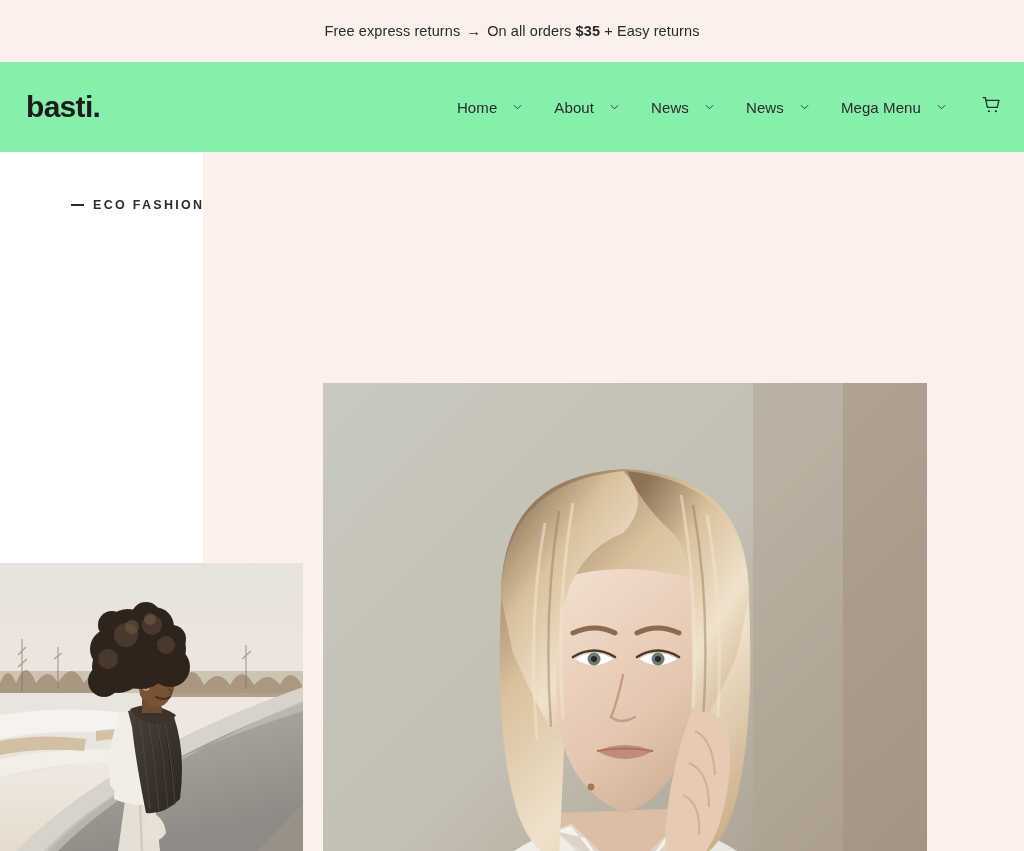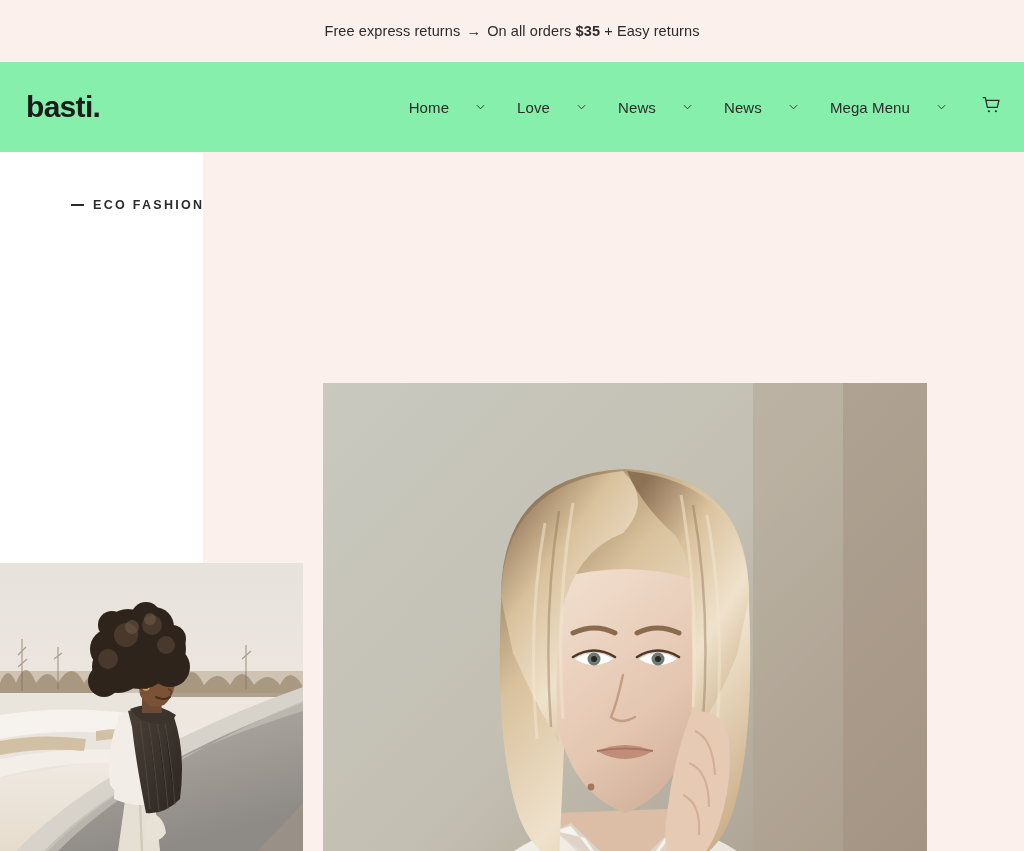--- a/index.html
+++ b/index.html
@@ -32,21 +32,21 @@
   .logo {
     position:absolute; left:26px; top:50%; transform:translateY(-50%);
     font-size:30px; font-weight:700; color:#1c1c1c;
     letter-spacing:-0.7px;
   }
   .nav {
     position:absolute; right:62px; top:50%; transform:translateY(-50%);
     display:flex; align-items:center; gap:0px;
   }
   .nav-item {
-    display:flex; align-items:center; gap:27px;
+    display:flex; align-items:center; gap:16px;
     padding:0 16px; cursor:pointer;
   }
   .nav-label { font-size:15px; color:#2b2b2b; white-space:nowrap; letter-spacing:.1px; }
   .chev { width:9px; height:9px; display:block; }
   .chev svg { display:block; }
   .cart-btn {
     position:absolute; right:18px; top:50%; transform:translateY(-50%);
     width:30px; height:30px; display:flex; align-items:center; justify-content:center;
     cursor:pointer;
   }
@@ -97,21 +97,21 @@
     <nav class="nav">
       <div class="nav-item">
         <span class="nav-label">Home</span>
         <span class="chev">
             <svg viewBox="0 0 10 10">
               <path d="M1 3 L5 7 L9 3" fill="none" stroke="#3a3a3a" stroke-width="1.1"></path>
             </svg>
           </span>
       </div>
       <div class="nav-item">
-        <span class="nav-label">Love</span>
+        <span class="nav-label">About</span>
         <span class="chev">
             <svg viewBox="0 0 10 10">
               <path d="M1 3 L5 7 L9 3" fill="none" stroke="#3a3a3a" stroke-width="1.1"></path>
             </svg>
           </span>
       </div>
       <div class="nav-item">
         <span class="nav-label">News</span>
         <span class="chev">
             <svg viewBox="0 0 10 10">

